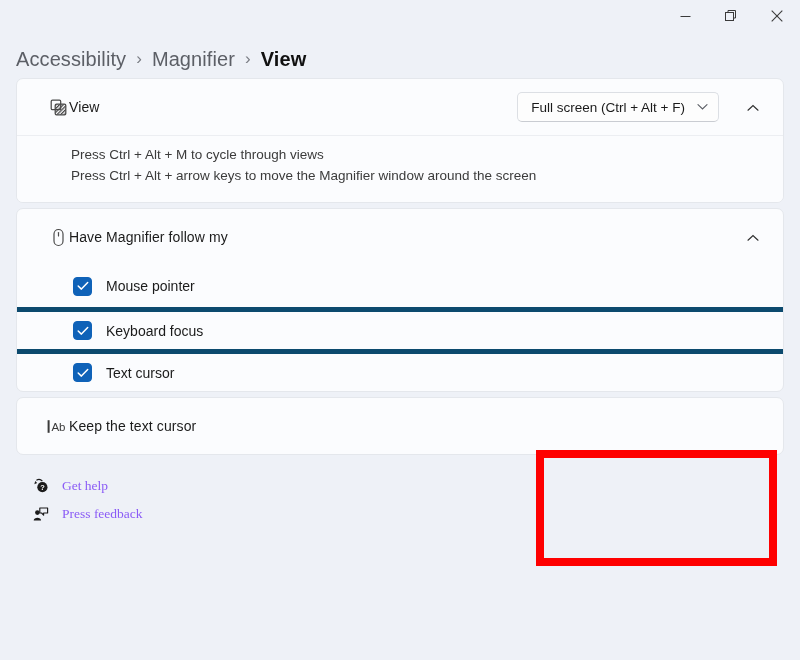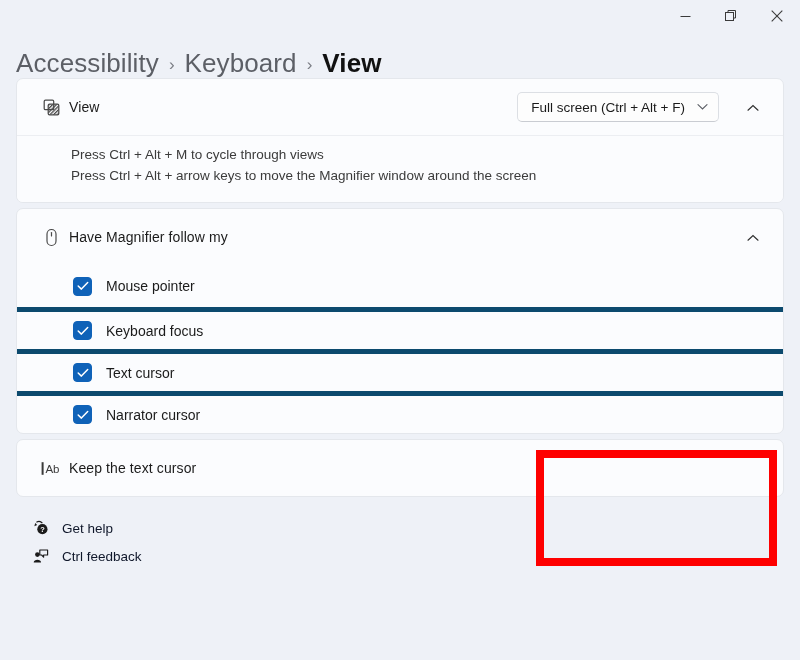--- a/index.html
+++ b/index.html
@@ -36,21 +36,21 @@
 
   
   .breadcrumb {
     display: flex;
     align-items: baseline;
     padding: 16px 0 0 16px;
     height: 46px;
     box-sizing: border-box;
   }
   .crumb {
-    font-size: 26px;
+    font-size: 20px;
     color: #5c5f66;
     font-weight: 400;
     letter-spacing: 0.1px;
   }
   .crumb.current {
     color: #111;
     font-weight: 700;
   }
   .crumb-sep {
     font-size: 17px;
@@ -78,21 +78,21 @@
     padding: 0 16px;
     min-height: 56px;
     box-sizing: border-box;
     position: relative;
   }
   .row-icon {
     width: 36px;
     flex: 0 0 36px;
     display: flex;
     align-items: center;
-    justify-content: center;
+    justify-content: flex-end;
     color: #0c4a6e;
   }
   .row-label {
     font-size: 14px;
     color: #1b1b1b;
     flex: 1 1 auto;
     letter-spacing: 0.1px;
   }
   .row-right {
     display: flex;
@@ -179,22 +179,23 @@
   }
   .flink-icon {
     width: 18px;
     display: flex;
     justify-content: center;
     align-items: center;
     color: #1b1b1b;
   }
   .flink-text {
     font-size: 13.5px;
-    color: #0f172a;
+    color: #8b5cf6;
     text-decoration: none;
+    font-family: Liberation Serif, serif;
   }
 
   
   .annotation-box {
     position: absolute;
     left: 536px;
     top: 450px;
     width: 241px;
     height: 116px;
     border: 8px solid #fe0000;
@@ -222,21 +223,21 @@
     <svg width="12" height="12" viewBox="0 0 12 12">
       <line x1="0.7" y1="0.7" x2="11.3" y2="11.3" stroke="#3a3a3a" stroke-width="1.05"></line>
       <line x1="11.3" y1="0.7" x2="0.7" y2="11.3" stroke="#3a3a3a" stroke-width="1.05"></line>
     </svg>
   </div>
 </div>
 
 <div class="breadcrumb">
   <span class="crumb">Accessibility</span>
   <span class="crumb-sep">›</span>
-  <span class="crumb">Keyboard</span>
+  <span class="crumb">Magnifier</span>
   <span class="crumb-sep">›</span>
   <span class="crumb current">View</span>
 </div>
 
 <div class="content">
 
   <div class="card">
     <div class="row">
       <span class="row-icon">
         <svg width="21" height="21" viewBox="0 0 21 21">
@@ -314,28 +315,20 @@
 
     <div class="cbrow">
       <span class="checkbox">
         <svg width="12" height="10" viewBox="0 0 12 10">
             <path d="M1.2 5 L4.4 8.1 L10.7 1.6" fill="none" stroke="#ffffff" stroke-width="1.5" stroke-linecap="round" stroke-linejoin="round"></path>
           </svg>
       </span>
       <span class="cb-label">Text cursor</span>
     </div>
 
-    <div class="cbrow">
-      <span class="checkbox">
-        <svg width="12" height="10" viewBox="0 0 12 10">
-            <path d="M1.2 5 L4.4 8.1 L10.7 1.6" fill="none" stroke="#ffffff" stroke-width="1.5" stroke-linecap="round" stroke-linejoin="round"></path>
-          </svg>
-      </span>
-      <span class="cb-label">Narrator cursor</span>
-    </div>
   </div>
 
 
   <div class="card">
     <div class="row">
       <span class="row-icon">
         <svg width="24" height="21" viewBox="0 0 24 21">
           <rect x="2.6" y="4.2" width="2" height="12.6" fill="#3a3a3a"></rect>
           <text x="6.4" y="15.3" font-family="Liberation Sans, sans-serif" font-size="11.5" fill="#3a3a3a">Ab</text>
         </svg>
@@ -357,19 +350,19 @@
       <span class="flink-text">Get help</span>
     </div>
     <div class="flink">
       <span class="flink-icon">
         <svg width="16" height="16" viewBox="0 0 16 16">
           <path d="M6.8 2.0 H14.6 V7.0 H10.6 L10.6 9.2 L8.6 7.0 H6.8 Z" fill="none" stroke="#1b1b1b" stroke-width="1.15" stroke-linejoin="round"></path>
           <circle cx="4.4" cy="6.6" r="2.3" fill="#1b1b1b"></circle>
           <path d="M0.7 14.4 C0.7 11.0 8.1 11.0 8.1 14.4 Z" fill="#1b1b1b"></path>
         </svg>
       </span>
-      <span class="flink-text">Ctrl feedback</span>
+      <span class="flink-text">Press feedback</span>
     </div>
   </div>
 
 </div>
 
 <div class="annotation-box"></div>
 
 </body></html>

